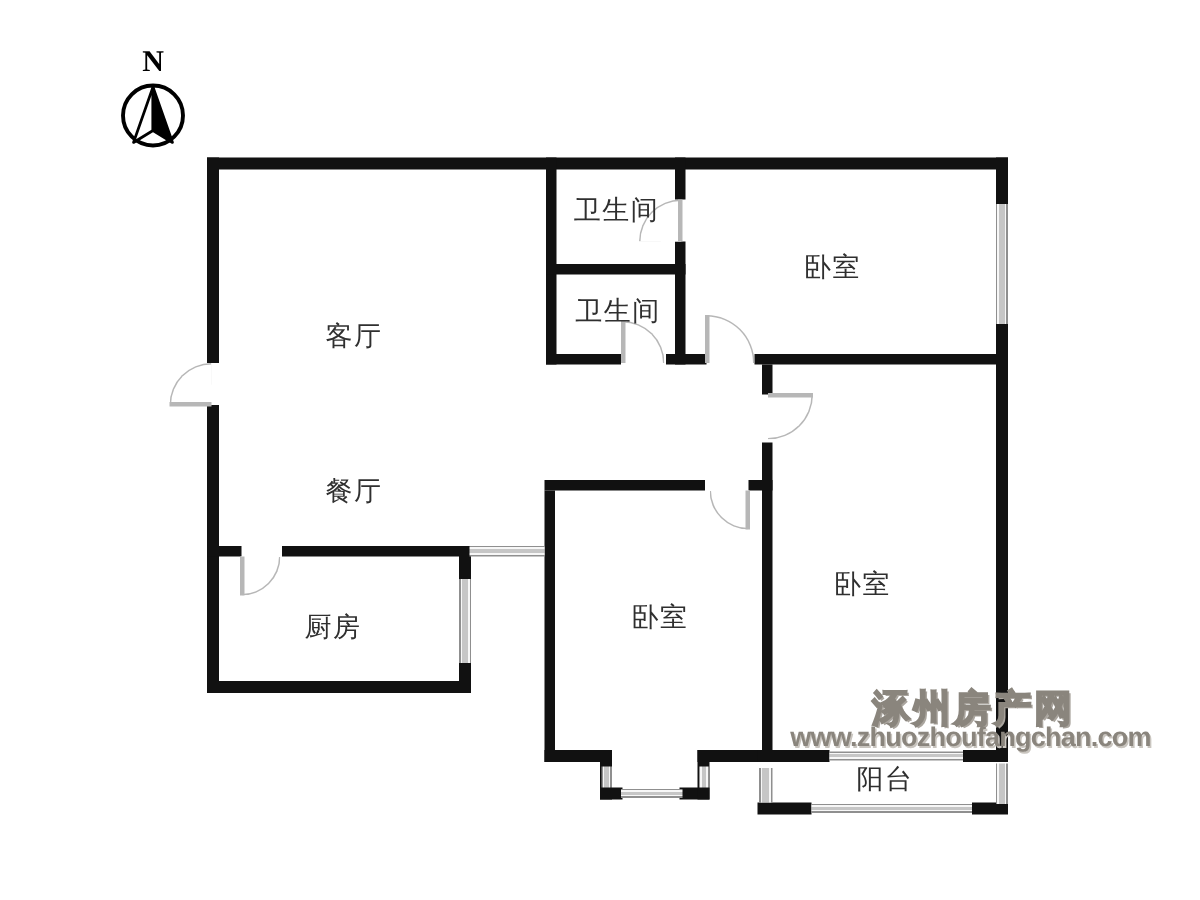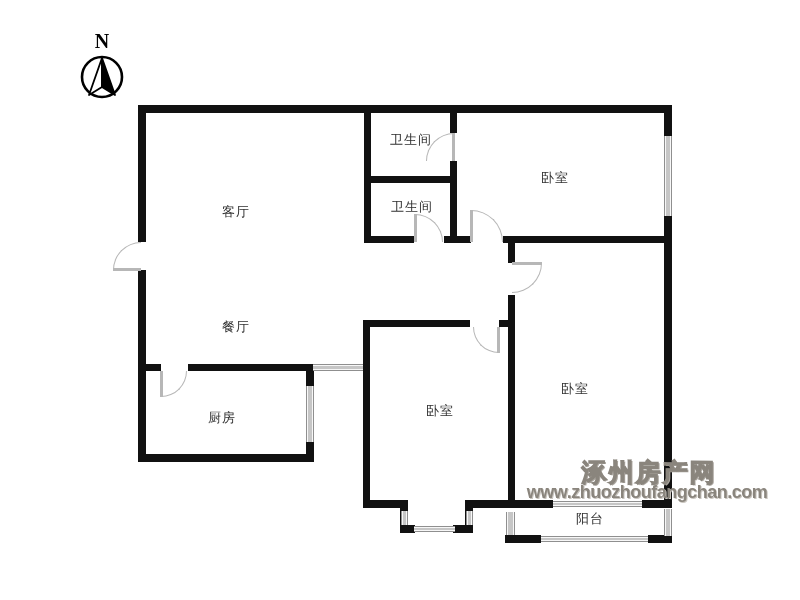--- a/index.html
+++ b/index.html
@@ -35,21 +35,21 @@
       var(--winframe) calc(100% - 1px));
   }
   .door-arc{position:absolute;box-sizing:border-box;background:#fff;}
   .arc-tl{border-top:1.5px solid var(--arc);border-left:1.5px solid var(--arc);border-top-left-radius:100%;}
   .arc-tr{border-top:1.5px solid var(--arc);border-right:1.5px solid var(--arc);border-top-right-radius:100%;}
   .arc-bl{border-bottom:1.5px solid var(--arc);border-left:1.5px solid var(--arc);border-bottom-left-radius:100%;}
   .arc-br{border-bottom:1.5px solid var(--arc);border-right:1.5px solid var(--arc);border-bottom-right-radius:100%;}
   .door-leaf{position:absolute;background:var(--arc);}
   .room-label{
     position:absolute;transform:translate(-50%,-50%);
-    color:var(--label);font-size:13px;letter-spacing:1px;white-space:nowrap;
+    color:var(--label);font-size:18px;letter-spacing:1px;white-space:nowrap;
     z-index:5;
   }
   #compass{position:absolute;left:78px;top:30px;width:48px;z-index:6;}
   #compass .compass-n{
     text-align:center;font-family:"Liberation Serif","DejaVu Serif",serif;
     font-weight:bold;font-size:20px;color:#000;line-height:22px;
   }
   #watermark{position:absolute;z-index:9;pointer-events:none;}
   .wm-line1{
     position:absolute;left:649px;top:472px;transform:translate(-50%,-50%);
@@ -116,21 +116,21 @@
       <div class="door-arc arc-tr" style="left: 415px; top: 214px; width: 28px; height: 28px;"></div>
       <div class="door-leaf" style="left: 414px; top: 214px; width: 3px; height: 28px;"></div>
       <div class="door-arc arc-tr" style="left: 471px; top: 210px; width: 32px; height: 32px;"></div>
       <div class="door-leaf" style="left: 470px; top: 210px; width: 3px; height: 32px;"></div>
       <div class="door-arc arc-tl" style="left: 426px; top: 133px; width: 28px; height: 28px;"></div>
       <div class="door-leaf" style="left: 452px; top: 133px; width: 3px; height: 28px;"></div>
       <div class="door-arc arc-bl" style="left: 473px; top: 327px; width: 26px; height: 26px;"></div>
       <div class="door-leaf" style="left: 497px; top: 327px; width: 3px; height: 26px;"></div>
       <div class="door-arc arc-br" style="left: 512px; top: 263px; width: 30px; height: 30px;"></div>
       <div class="door-leaf" style="left: 512px; top: 262px; width: 30px; height: 3px;"></div>
-      <span class="room-label" style="left: 236px; top: 212px;">客厅</span>
+      <span class="room-label" style="left: 236px; top: 224px;">客厅</span>
       <span class="room-label" style="left: 236px; top: 327px;">餐厅</span>
       <span class="room-label" style="left: 222px; top: 418px;">厨房</span>
       <span class="room-label" style="left: 411px; top: 140px;">卫生间</span>
       <span class="room-label" style="left: 412px; top: 207px;">卫生间</span>
       <span class="room-label" style="left: 555px; top: 178px;">卧室</span>
       <span class="room-label" style="left: 440px; top: 411px;">卧室</span>
       <span class="room-label" style="left: 575px; top: 389px;">卧室</span>
       <span class="room-label" style="left: 590px; top: 519px;">阳台</span>
     </div>
 

